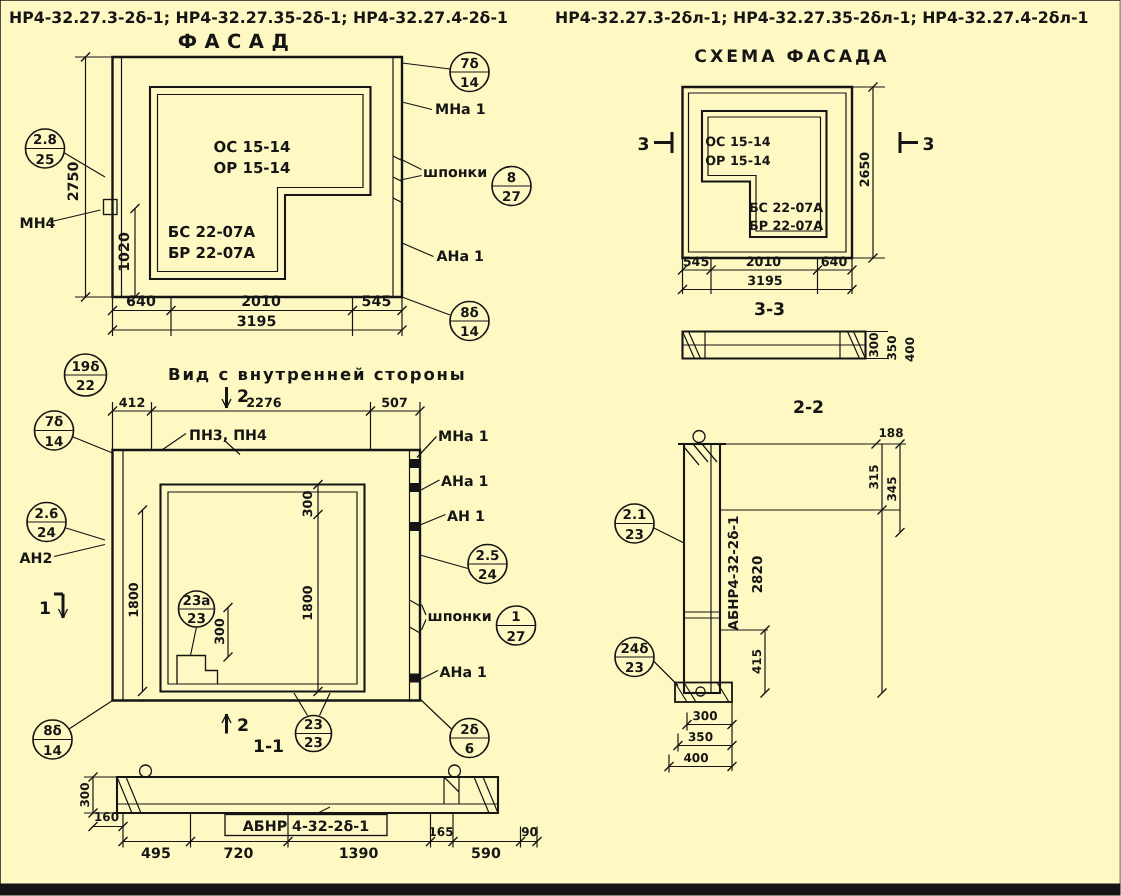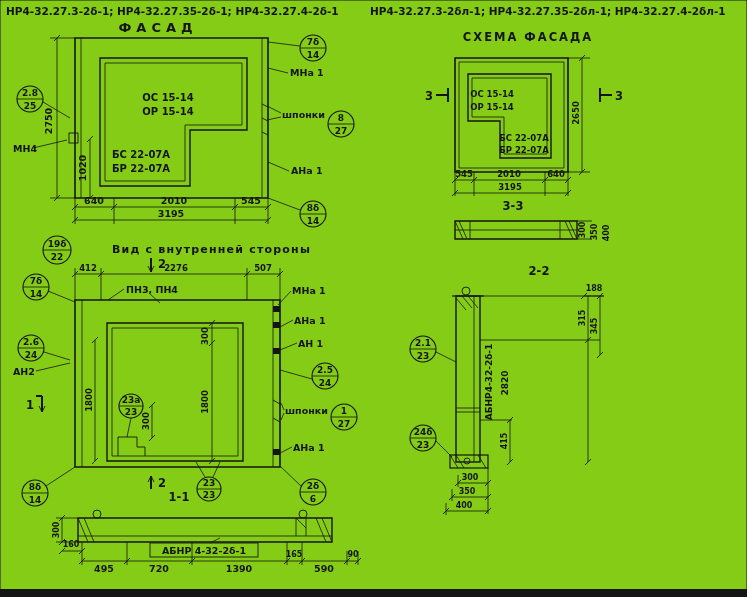--- a/index.html
+++ b/index.html
@@ -1,17 +1,17 @@
 <!DOCTYPE html>
 <html><head>
 <meta charset="utf-8">
 <style>
   *{margin:0;padding:0;box-sizing:border-box}
   html,body{background:#9a9a9a}
-  .stage{position:relative;width:747px;height:597px;background:#84cc16;overflow:hidden;margin:0 auto}
+  .stage{position:relative;width:747px;height:597px;background:#fef9c3;overflow:hidden;margin:0 auto}
   svg{position:absolute;inset:0;display:block}
   text{fill:#151515;font-family:"DejaVu Sans",sans-serif;font-weight:bold}
   .h{font-size:10.5px}
   .big{font-size:13px;letter-spacing:5px}
   .big2{font-size:11.5px;letter-spacing:2px}
   .ttl{font-size:11px;letter-spacing:1.2px}
   .d{font-size:9.5px}
   .t10{font-size:10px}
   .t9{font-size:9px}
   .t85{font-size:8.5px}

